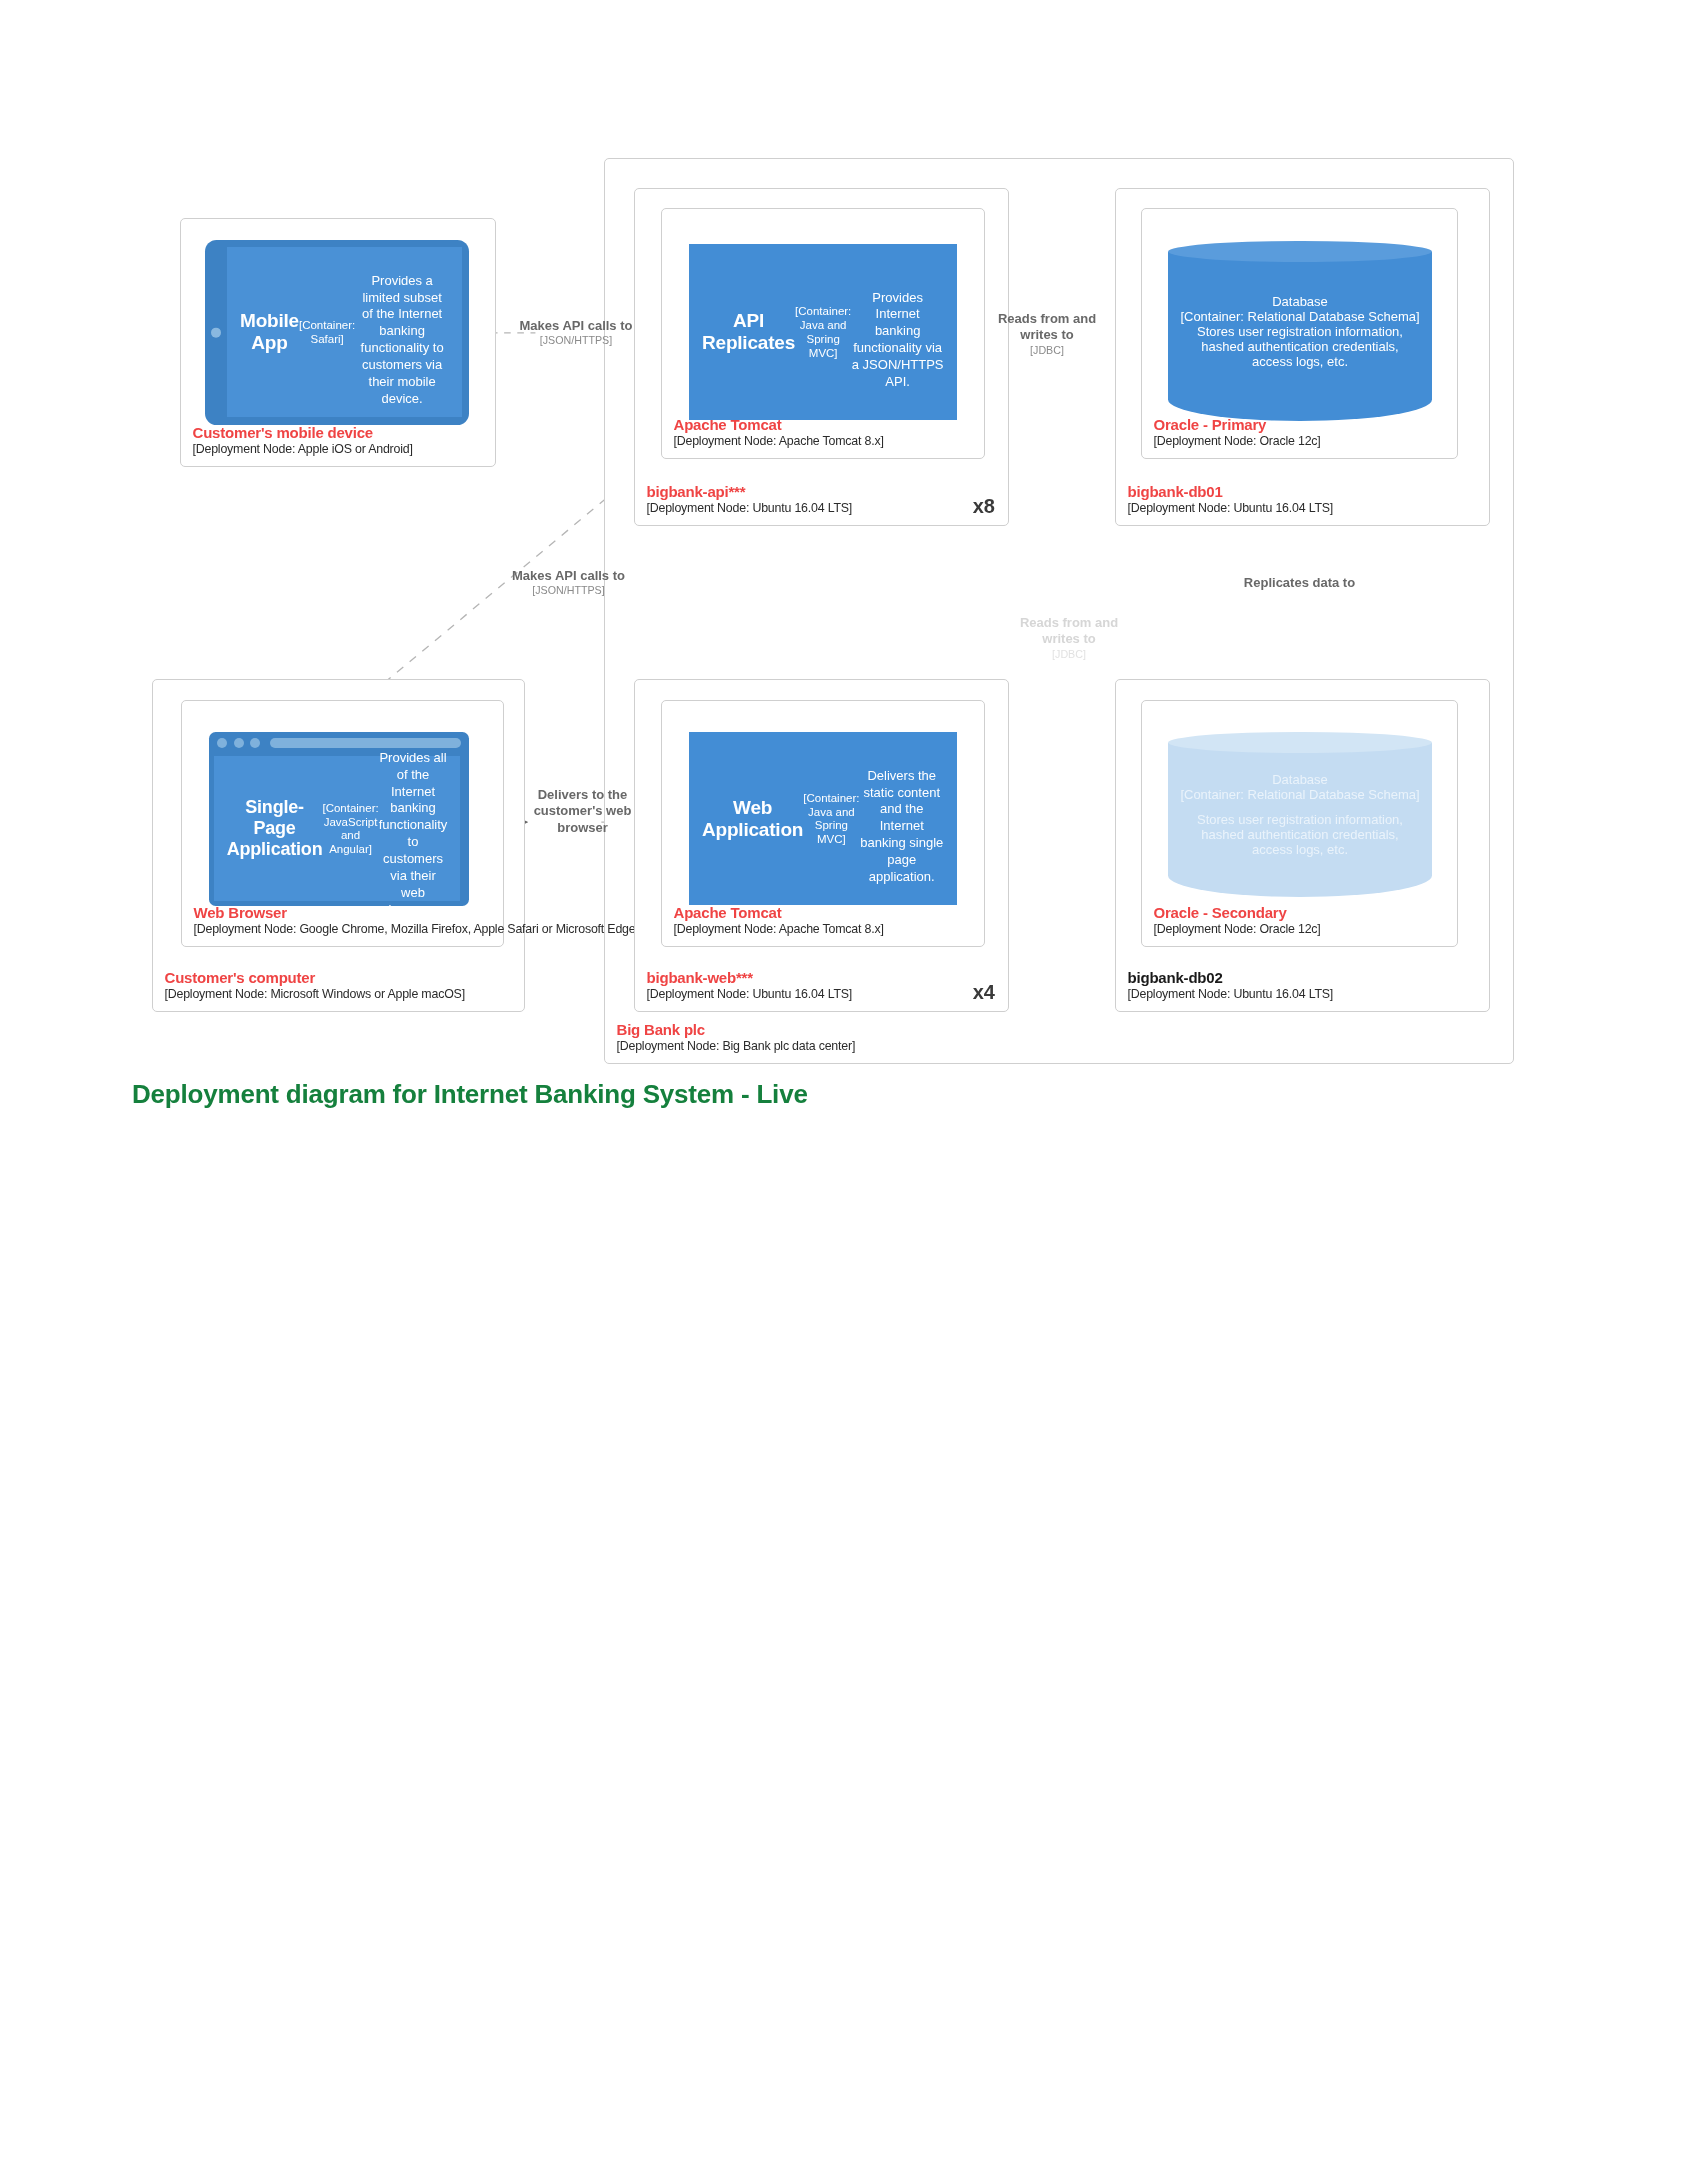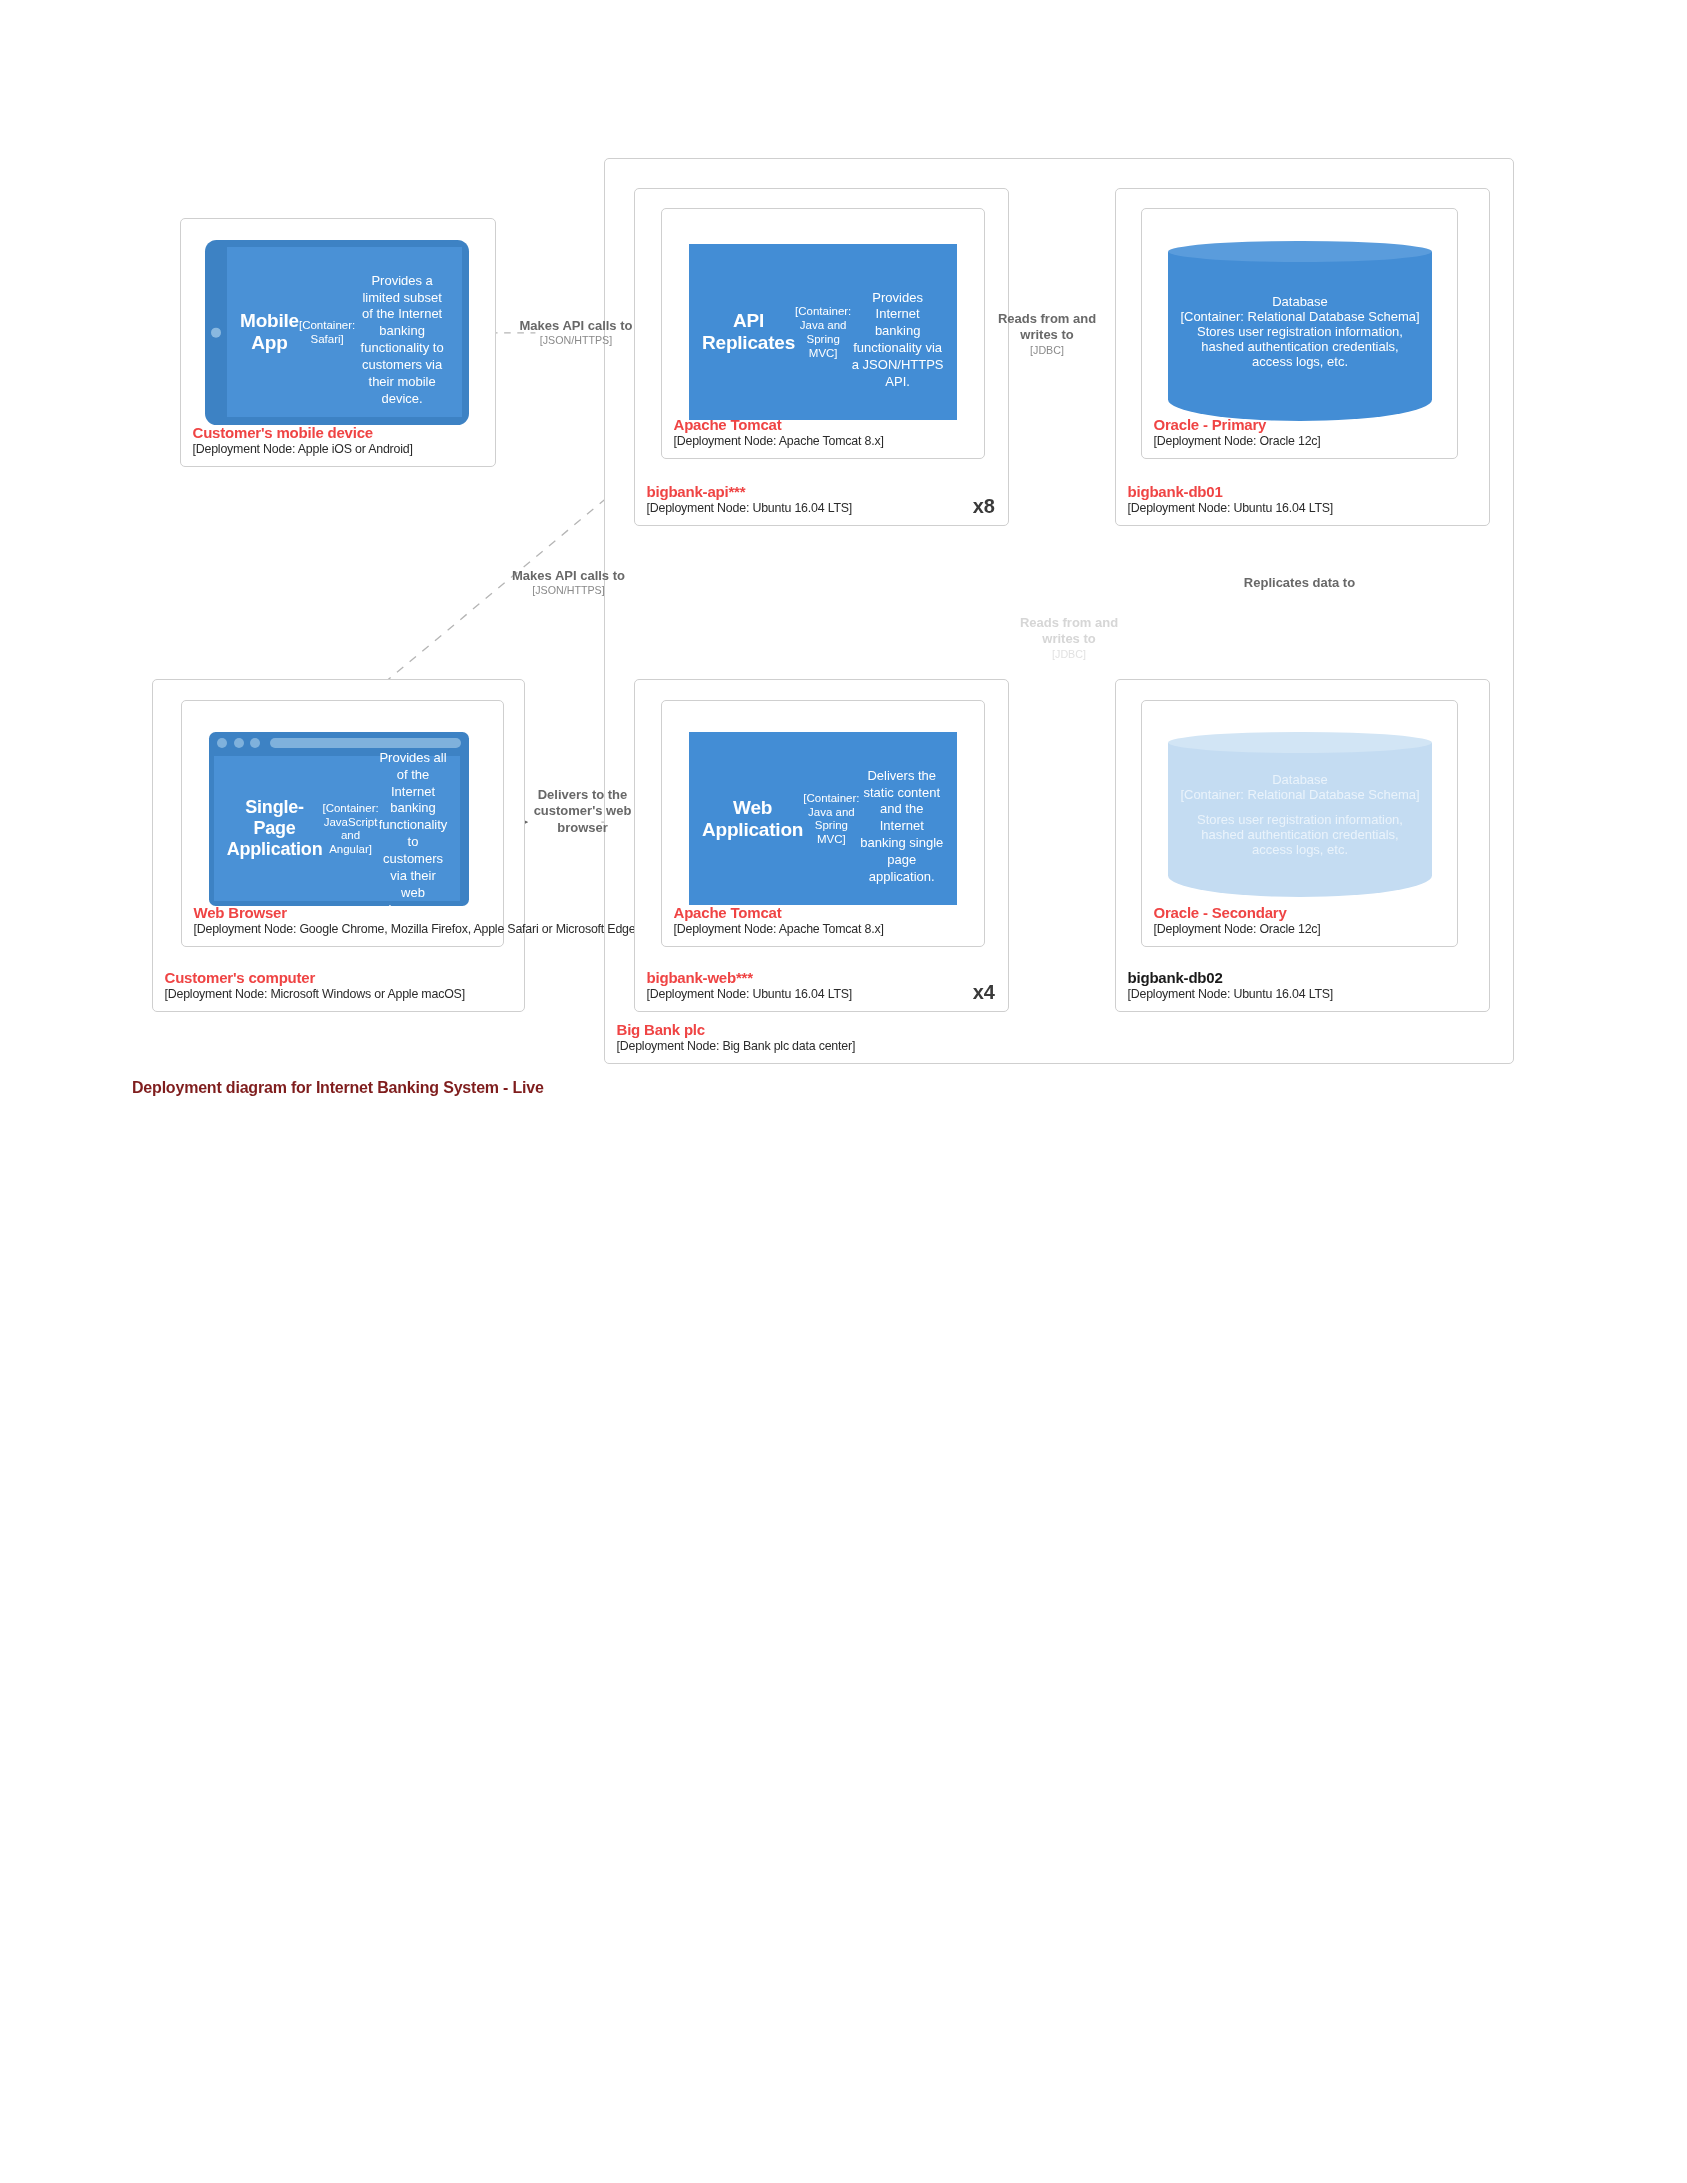--- a/index.html
+++ b/index.html
@@ -216,23 +216,23 @@
   .edge-label.dim .el-tech { color: #e2e2e2; }
 
   
   .caption {
     position: absolute;
     left: 132px;
     top: 1079px;
     width: 1236px;
   }
   .caption-title {
-    font-size: 16px;
+    font-size: 26px;
     font-weight: bold;
-    color: #7f1d1d;
+    color: #15803d;
     letter-spacing: -0.2px;
     margin-bottom: 5px;
   }
   .caption-line {
     font-size: 12.4px;
     color: #555555;
     line-height: 1.45;
     letter-spacing: -0.1px;
   }
 </style>

